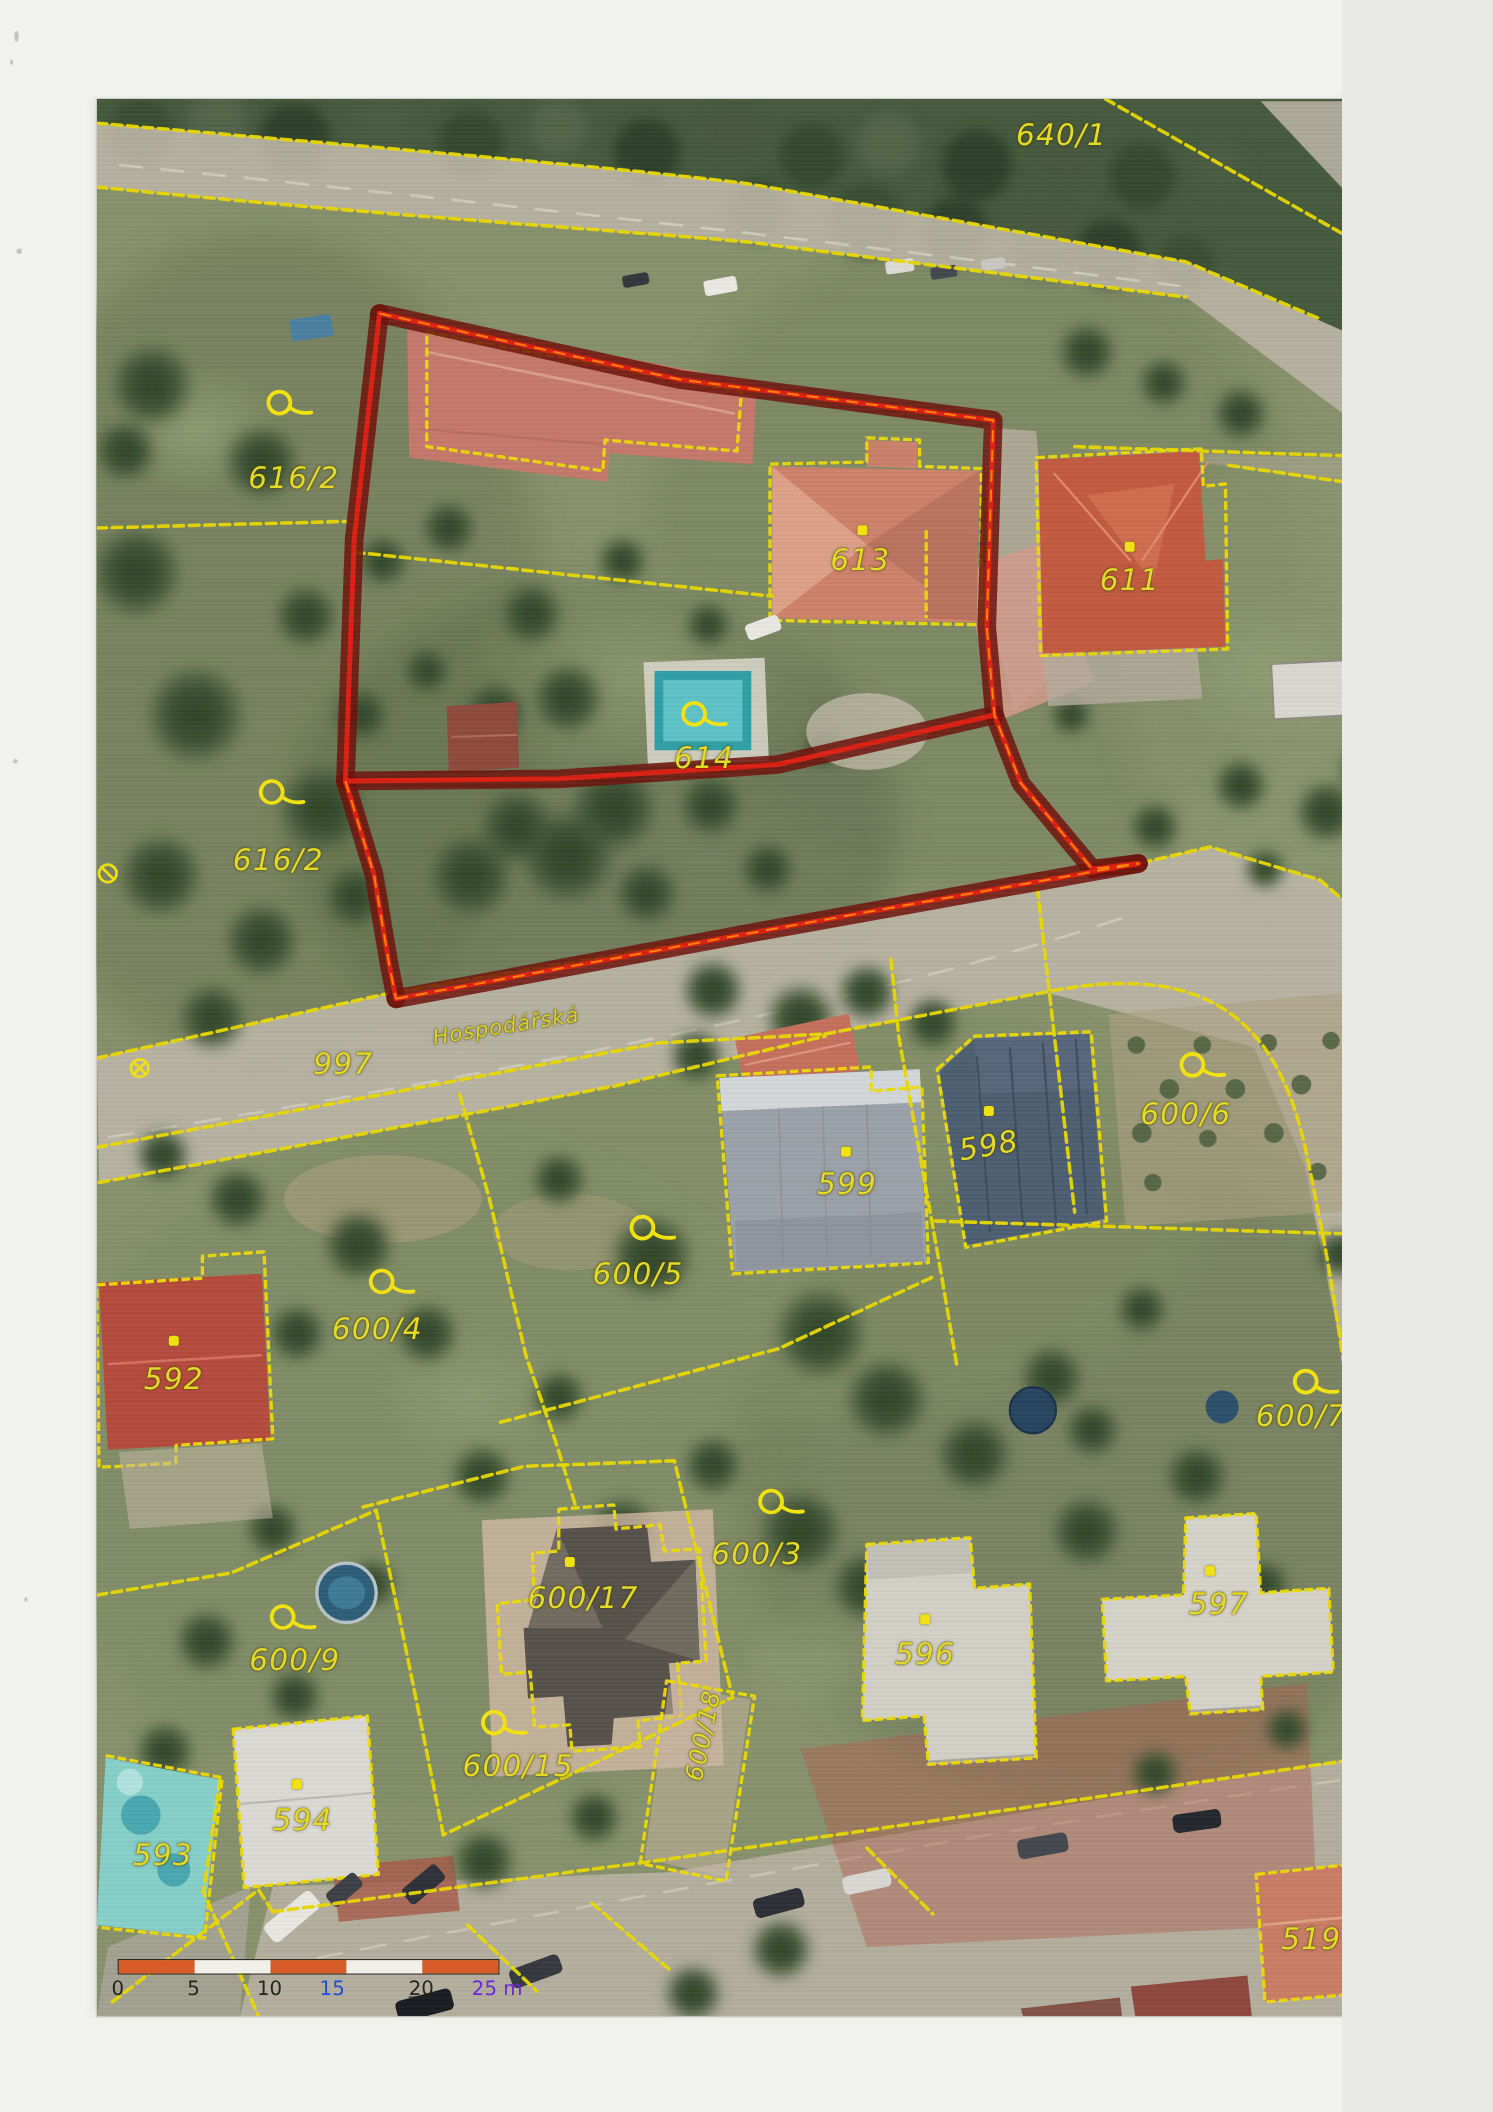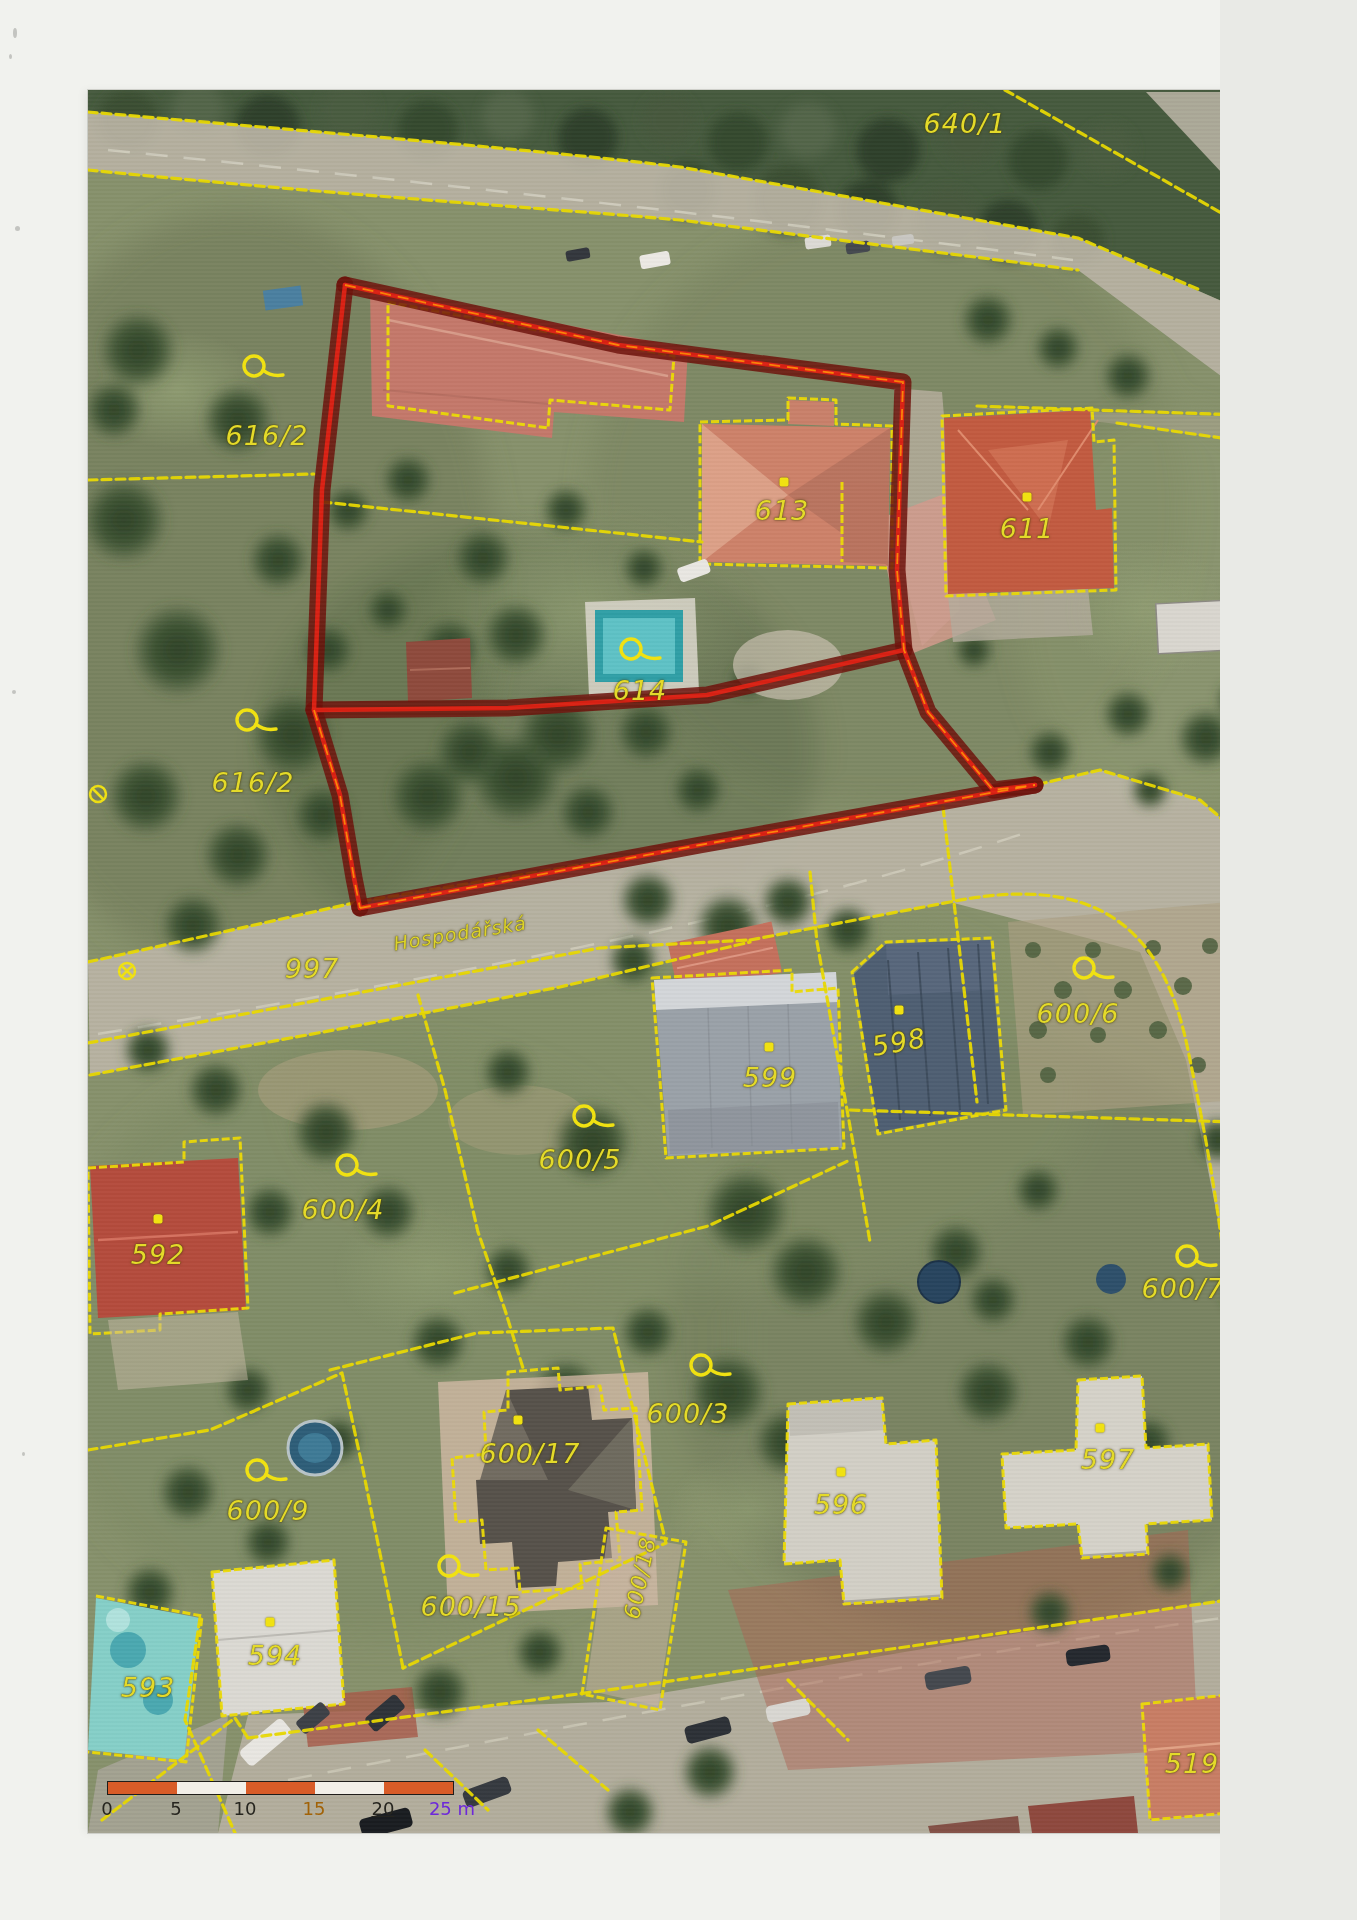--- a/index.html
+++ b/index.html
@@ -538,18 +538,18 @@
       <div class="seg" style="width: 69px; background: rgb(216, 92, 40);"></div>
       <div class="seg" style="width: 69px; background: rgb(242, 239, 232);"></div>
       <div class="seg" style="width: 69px; background: rgb(216, 92, 40);"></div>
       <div class="seg" style="width: 69px; background: rgb(242, 239, 232);"></div>
       <div class="seg" style="width: 69px; background: rgb(216, 92, 40);"></div>
     </div>
   <div id="scalebar-labels">
       <span class="sb-lab" style="left: 107px; top: 1798px; color: rgb(38, 37, 31);">0</span>
       <span class="sb-lab" style="left: 176px; top: 1798px; color: rgb(38, 37, 31);">5</span>
       <span class="sb-lab" style="left: 245px; top: 1798px; color: rgb(38, 37, 31);">10</span>
-      <span class="sb-lab" style="left: 314px; top: 1798px; color: #a16207;">15</span>
+      <span class="sb-lab" style="left: 302px; top: 1798px; color: #1d4ed8;">15</span>
       <span class="sb-lab" style="left: 383px; top: 1798px; color: rgb(38, 37, 31); text-decoration: underline;">20</span>
       <span class="sb-lab" style="left: 452px; top: 1798px; color: #6d28d9;">25 m</span>
     </div>
 
 </div>
 
 </body></html>

